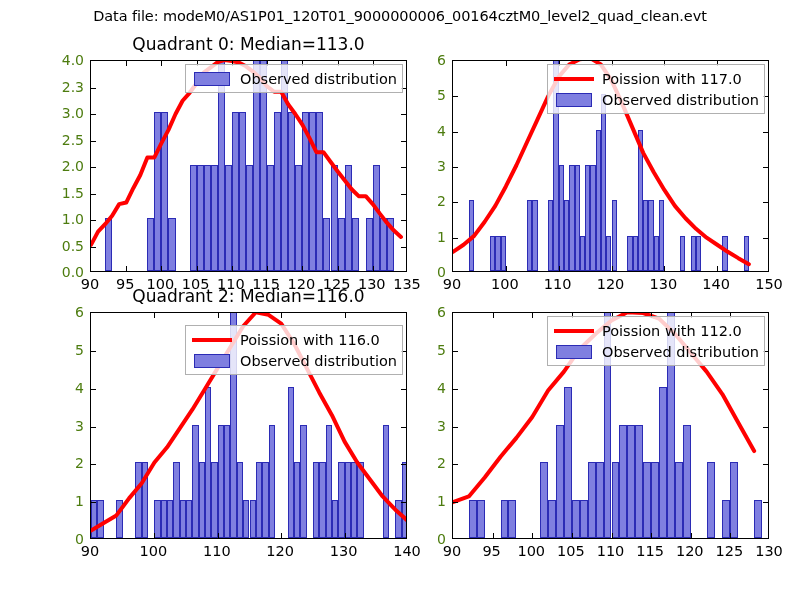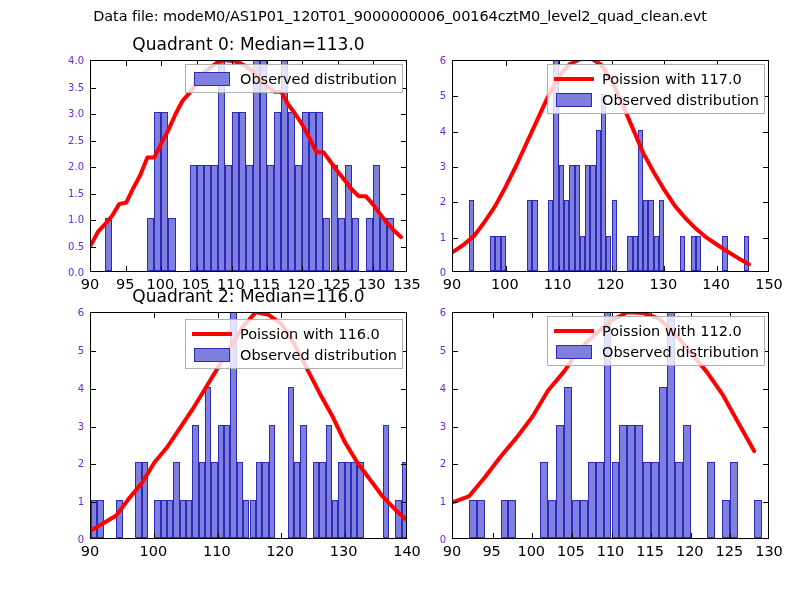--- a/index.html
+++ b/index.html
@@ -74,22 +74,22 @@
   .ticklabel-x {
     position: absolute;
     font-size: 14.5px;
     color: #000000;
     text-align: center;
     transform: translateX(-50%);
     white-space: nowrap;
   }
   .ticklabel-y {
     position: absolute;
-    font-size: 10px;
-    color: #6d28d9;
+    font-size: 14px;
+    color: #4d7c0f;
     text-align: right;
     transform: translateY(-50%);
     white-space: nowrap;
   }
   .legend {
     position: absolute;
     box-sizing: border-box;
     background: rgba(255,255,255,0.80);
     border: 1px solid #b0b0b0;
     padding: 3px 5px 3px 4px;
@@ -225,21 +225,21 @@
         <div class="ticklabel-x" style="left: 336.556px; top: 276px;">125</div>
         <div class="ticklabel-x" style="left: 371.778px; top: 276px;">130</div>
         <div class="ticklabel-x" style="left: 407px; top: 276px;">135</div>
         <div class="ticklabel-y" style="left: 46px; width: 38px; top: 272px;">0.0</div>
         <div class="ticklabel-y" style="left: 46px; width: 38px; top: 245.5px;">0.5</div>
         <div class="ticklabel-y" style="left: 46px; width: 38px; top: 219px;">1.0</div>
         <div class="ticklabel-y" style="left: 46px; width: 38px; top: 192.5px;">1.5</div>
         <div class="ticklabel-y" style="left: 46px; width: 38px; top: 166px;">2.0</div>
         <div class="ticklabel-y" style="left: 46px; width: 38px; top: 139.5px;">2.5</div>
         <div class="ticklabel-y" style="left: 46px; width: 38px; top: 113px;">3.0</div>
-        <div class="ticklabel-y" style="left: 46px; width: 38px; top: 86.5px;">3.5</div>
+        <div class="ticklabel-y" style="left: 46px; width: 38px; top: 86.5px;">2.3</div>
         <div class="ticklabel-y" style="left: 46px; width: 38px; top: 60px;">4.0</div>
       </div>
       <div class="axes" style="left: 0px; top: 0px; width: 800px; height: 600px;">
         <div class="plotbox" style="left: 452px; top: 60px; width: 317px; height: 212px;">
           <div class="bar" style="left: 15.85px; width: 5.28333px; height: 70.6667px; background: rgb(127, 127, 224); border-color: rgb(43, 43, 181);"></div>
           <div class="bar" style="left: 36.9833px; width: 5.28333px; height: 35.3333px; background: rgb(127, 127, 224); border-color: rgb(43, 43, 181);"></div>
           <div class="bar" style="left: 42.2667px; width: 5.28333px; height: 35.3333px; background: rgb(127, 127, 224); border-color: rgb(43, 43, 181);"></div>
           <div class="bar" style="left: 47.55px; width: 5.28333px; height: 35.3333px; background: rgb(127, 127, 224); border-color: rgb(43, 43, 181);"></div>
           <div class="bar" style="left: 73.9667px; width: 5.28333px; height: 70.6667px; background: rgb(127, 127, 224); border-color: rgb(43, 43, 181);"></div>
           <div class="bar" style="left: 79.25px; width: 5.28333px; height: 70.6667px; background: rgb(127, 127, 224); border-color: rgb(43, 43, 181);"></div>
@@ -376,21 +376,21 @@
           <div class="tick-y" style="top: 189.167px; left: 0px; width: 5px;"></div>
           <div class="tick-y" style="top: 189.167px; right: 0px; width: 5px;"></div>
           <div class="tick-y" style="top: 151.333px; left: 0px; width: 5px;"></div>
           <div class="tick-y" style="top: 151.333px; right: 0px; width: 5px;"></div>
           <div class="tick-y" style="top: 113.5px; left: 0px; width: 5px;"></div>
           <div class="tick-y" style="top: 113.5px; right: 0px; width: 5px;"></div>
           <div class="tick-y" style="top: 75.6667px; left: 0px; width: 5px;"></div>
           <div class="tick-y" style="top: 75.6667px; right: 0px; width: 5px;"></div>
           <div class="tick-y" style="top: 37.8333px; left: 0px; width: 5px;"></div>
           <div class="tick-y" style="top: 37.8333px; right: 0px; width: 5px;"></div>
-          <div class="legend" style="right: 3px; top: 6px; border-color: rgb(176, 176, 176);">
+          <div class="legend" style="right: 3px; top: 12px; border-color: rgb(176, 176, 176);">
             <div class="legend-row">
               <span class="legend-key">
                 <span class="line-sample" style="background: rgb(255, 0, 0);"></span>
               </span>
               <span class="legend-label">Poission with 116.0</span>
             </div>
             <div class="legend-row">
               <span class="legend-key">
                 <span class="patch-sample" style="background: rgb(127, 127, 224); border-color: rgb(43, 43, 181);"></span>
               </span>

